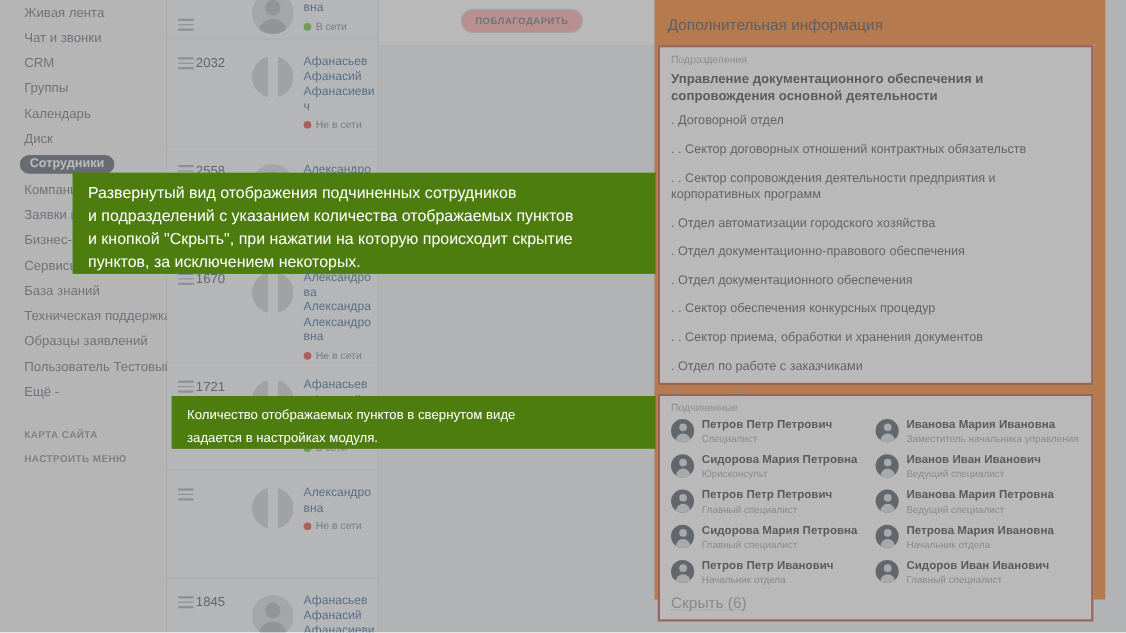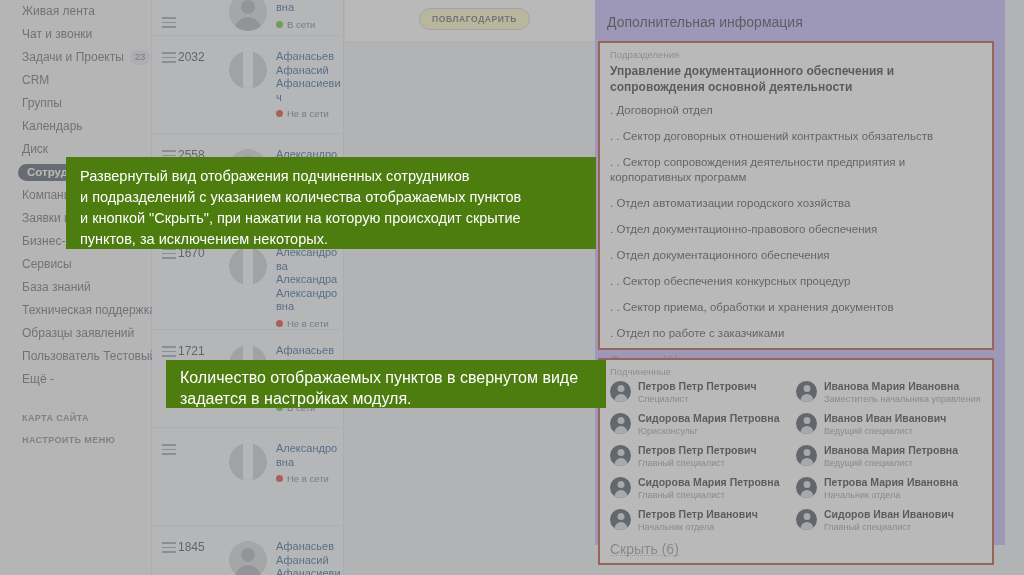--- a/index.html
+++ b/index.html
@@ -83,30 +83,30 @@
   .dot.on { background:#5bbf2e; }
   .dot.off { background:#e0392c; }
 
   
   .center-card {
     position:absolute; left:345px; top:-10px; width:250px; height:52px;
     background:#ffffff; border-bottom:1px solid #e8eaed;
   }
   .thanks-btn {
     position:absolute; left:419px; top:8px;
-    border:1px solid #c9ced6; border-radius:13px; background:#fef9c3;
+    border:1px solid #c9ced6; border-radius:13px; background:#fca5a5;
     font-size:8.5px; font-weight:700; letter-spacing:.6px; color:#5d646d;
     padding:5px 12px;
   }
   .center-bg { position:absolute; left:345px; top:42px; width:250px; height:533px; background:#eef1f4; }
 
   
   .right-panel {
     position:absolute; left:595px; top:0; width:410px; height:545px;
-    background:#c4b5fd;
+    background:#f97316;
   }
   .rp-title { font-size:14px; color:#2f3640; padding:14px 0 11px 12px; }
   .rp-divider { height:1px; background:#e9ebee; margin:0 10px 0 12px; }
   .hl-box {
     position:absolute; left:3px; width:396px;
     border:2px solid #b5452c; background:#fff;
   }
   #box-depts { top:41px; height:309px; }
   #box-subs  { top:358px; height:207px; }
   .box-inner { padding:6px 10px 0 10px; }
@@ -133,40 +133,36 @@
   .panel-gap { position:absolute; left:1005px; top:0; width:19px; height:575px; background:#eef1f4; }
 
   
   .anno {
     position:absolute; z-index:60;
     background:#4d7c0f; color:#ffffff;
     font-size:14.5px; line-height:21px;
     padding:9px 14px 10px 14px;
   }
   #anno-1 { left:66px; top:157px; width:530px; height:92px; }
-  #anno-2 { left:166px; top:360px; width:440px; height:48px; font-size:16px; padding-top:7px;}
+  #anno-2 { left:156px; top:360px; width:440px; height:48px; font-size:12px; padding-top:7px;}
 </style>
 </head>
 <body>
 
 <div id="root">
 
   <div class="app-layer">
 
     <div class="sidebar">
       <div id="nav-list">
           <div class="nav-item">
             <span>Живая лента</span>
           </div>
           <div class="nav-item">
             <span>Чат и звонки</span>
-          </div>
-          <div class="nav-item">
-            <span>Задачи и Проекты</span>
-            <span class="nav-badge">23</span>
           </div>
           <div class="nav-item">
             <span>CRM</span>
           </div>
           <div class="nav-item">
             <span>Группы</span>
           </div>
           <div class="nav-item">
             <span>Календарь</span>
           </div>

